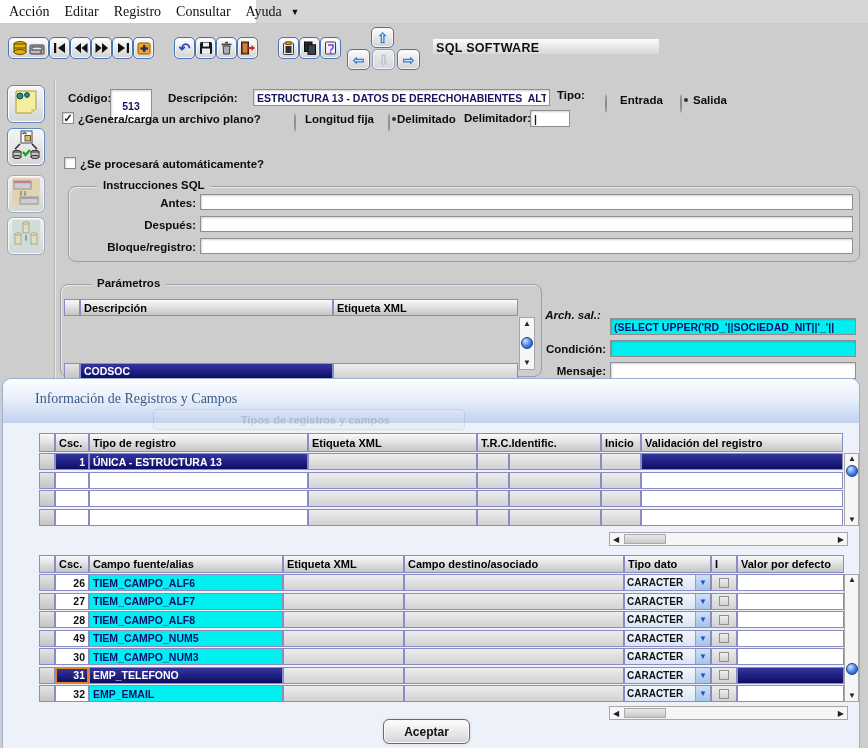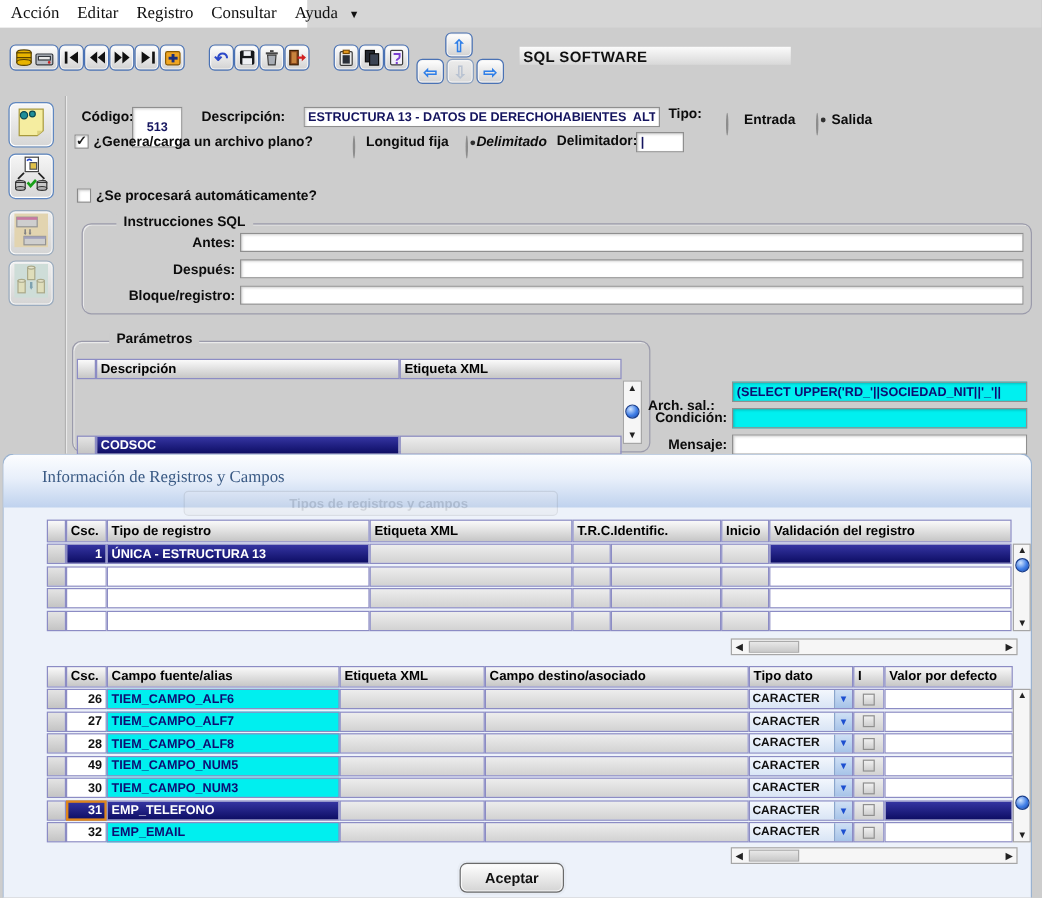--- a/index.html
+++ b/index.html
@@ -303,21 +303,21 @@
 <span class="abs radio sel" style="left:678px;top:95px;"></span>
 <span class="abs lbl" style="left:693px;top:94px;">Salida</span>
 
 <span class="abs cb" style="left:62px;top:112px;">
     <span>✓</span>
   </span>
 <span class="abs lbl" style="left:78px;top:113px;">¿Genera/carga un archivo plano?</span>
 <span class="abs radio" style="left:290px;top:114px;"></span>
 <span class="abs lbl" style="left:305px;top:113px;">Longitud fija</span>
 <span class="abs radio sel" style="left:382px;top:114px;"></span>
-<span class="abs lbl" style="left:397px;top:113px;font-style:italic;">Delimitado</span>
+<span class="abs lbl" style="left:397px;top:113px;">Delimitado</span>
 <span class="abs lbl" style="left:464px;top:112px;">Delimitador:</span>
 <input class="abs inp" style="left: 530px; top: 110px; width: 40px; height: 17px;" readonly="" value="|">
 
 <span class="abs cb" style="left:64px;top:157px;"></span>
 <span class="abs lbl" style="left:80px;top:158px;">¿Se procesará automáticamente?</span>
 
 
 <div class="abs group" style="left:68px;top:186px;width:792px;height:76px;">
   <span class="legend" style="left:28px;">Instrucciones SQL</span>
 </div>
@@ -354,21 +354,21 @@
     <div class="c gray"></div>
   </div>
 </div>
 <div class="abs sb" style="left:519px;top:317px;width:16px;height:53px;">
   <span class="sbarr" style="left:3px;top:2px;">▲</span>
   <span class="ball" style="left:1px;top:19px;"></span>
   <span class="sbarr" style="left:3px;bottom:2px;">▼</span>
 </div>
 
 
-<span class="abs lbl" style="left:540px;top:333px;width:66px;text-align:left;display:inline-block;">Arch. sal.:</span>
+<span class="abs lbl" style="left:540px;top:309px;width:66px;text-align:center;display:inline-block;font-style:italic;">Arch. sal.:</span>
 <input class="abs inp cyan" style="left: 610px; top: 318px; width: 246px; height: 17px;" readonly="" value="(SELECT UPPER('RD_'||SOCIEDAD_NIT||'_'||">
 <span class="abs lbl" style="left:538px;top:343px;width:68px;text-align:right;display:inline-block;">Condición:</span>
 <input class="abs inp cyan" style="left: 610px; top: 340px; width: 246px; height: 17px;" readonly="" value="">
 <span class="abs lbl" style="left:548px;top:365px;width:58px;text-align:right;display:inline-block;">Mensaje:</span>
 <input class="abs inp" style="left: 610px; top: 362px; width: 246px; height: 17px;" readonly="" value="">
 
 
 <div class="abs modal">
   <div class="abs mtitlebar"></div>
   <span class="abs mtitle">Información de Registros y Campos</span>

